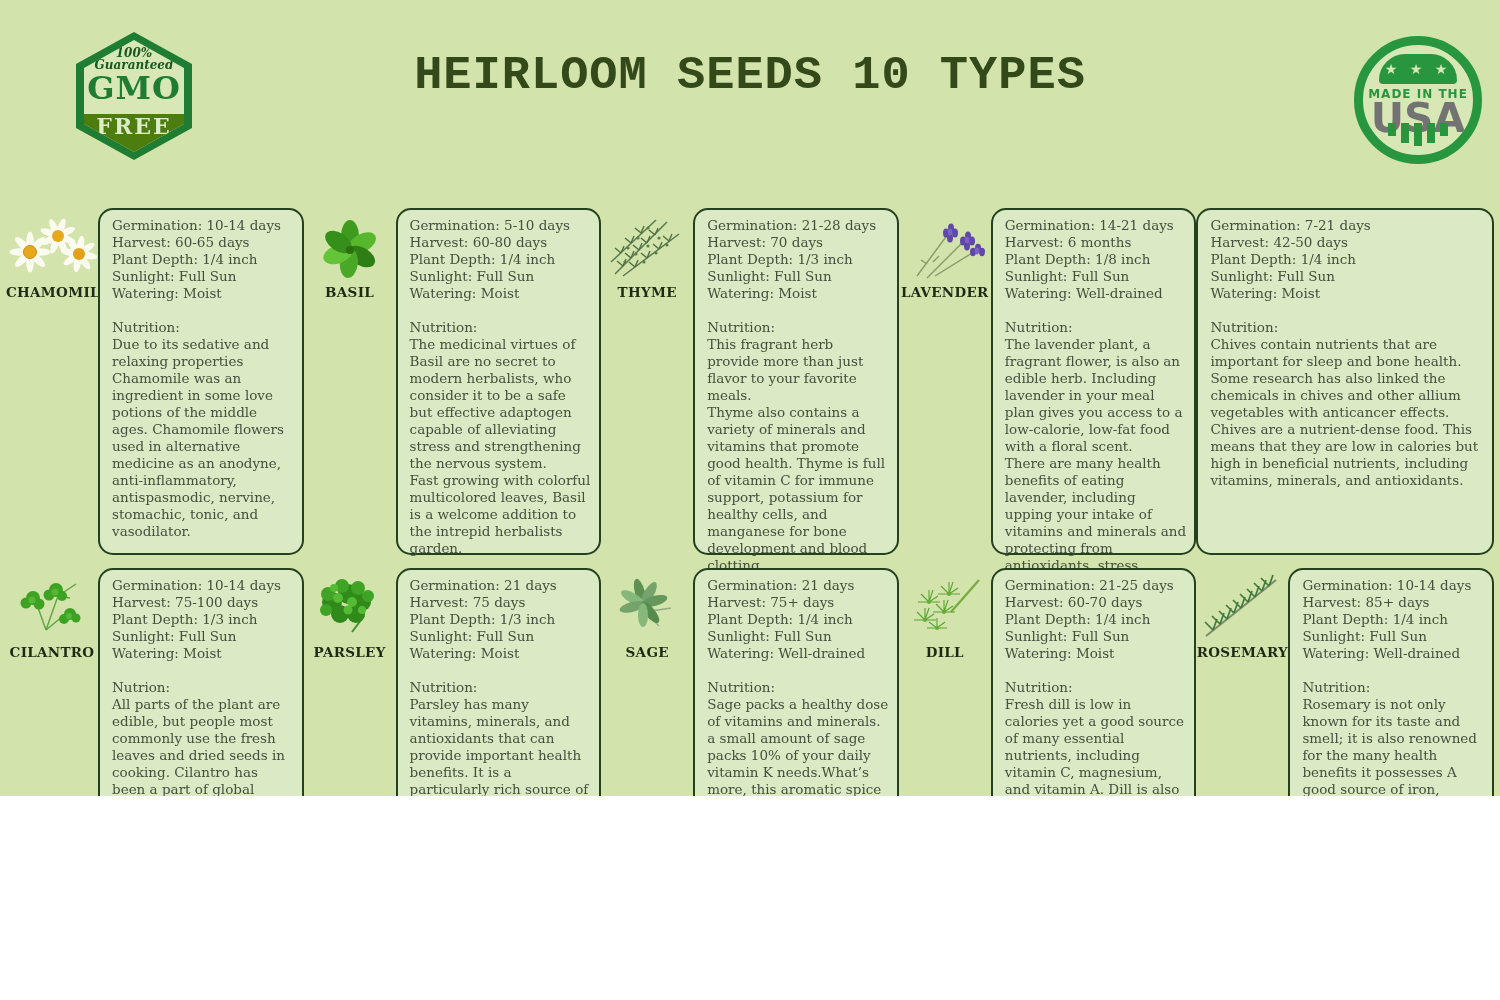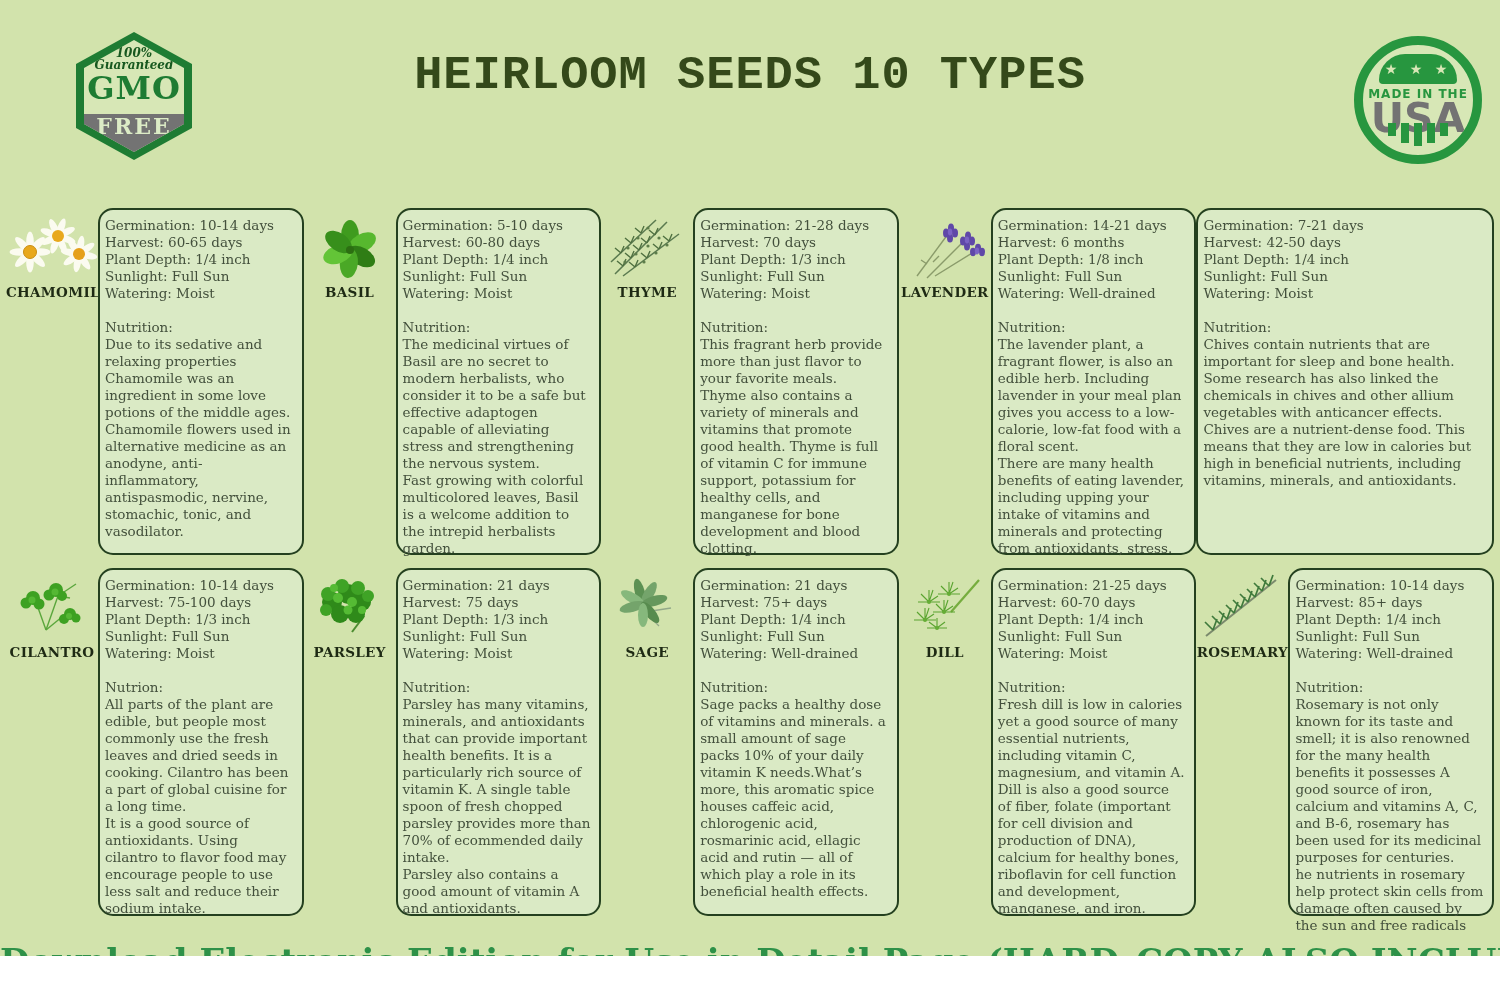--- a/index.html
+++ b/index.html
@@ -1,18 +1,18 @@
 <!DOCTYPE html>
 <html><head>
 <meta charset="utf-8">
 <style>
   * { margin:0; padding:0; box-sizing:border-box; }
   html,body { width:1500px; height:1000px; }
   .page {
-    position:relative; width:1500px; height:956px;
+    position:relative; width:1500px; height:796px;
     background:#d2e3ac; overflow:hidden;
     font-family:"DejaVu Serif", serif;
   }
 
   
   .title-wrap { position:absolute; top:44px; left:220px; right:220px; text-align:center; }
   .title-line {
     font-family:Liberation Mono, monospace; font-weight:bold;
     font-size:47px; letter-spacing:1px; color:#34491a; line-height:64px;
     white-space:nowrap;
@@ -21,21 +21,21 @@
   
   .gmo-badge { position:absolute; left:76px; top:32px; width:116px; height:128px;
     clip-path:polygon(50% 0,100% 25%,100% 75%,50% 100%,0 75%,0 25%);
     background:#1e7c33; }
   .gmo-inner { position:absolute; inset:8px;
     clip-path:polygon(50% 0,100% 25%,100% 75%,50% 100%,0 75%,0 25%);
     background:#d7e7b6; text-align:center; overflow:hidden; }
   .gmo-100 { font-size:12px; font-style:italic; font-weight:bold; color:#17581f; margin-top:7px; line-height:12px;}
   .gmo-guaranteed { font-size:12px; font-style:italic; font-weight:bold; color:#17581f; line-height:12px;}
   .gmo-word { font-size:32px; font-weight:bold; color:#1e7c33; letter-spacing:1px; line-height:34px; }
-  .gmo-band { position:absolute; left:0; right:0; bottom:0; height:38px; background:#737373; }
+  .gmo-band { position:absolute; left:0; right:0; bottom:0; height:38px; background:#4d7c0f; }
   .gmo-free { font-size:22px; font-weight:bold; color:#dcecc6; letter-spacing:2px; line-height:24px; }
 
   
   .usa-badge { position:absolute; left:1354px; top:36px; width:128px; height:128px;
     border:9px solid #27963f; border-radius:50%; background:#d7e7b6; overflow:hidden; text-align:center; }
   .usa-dome { position:absolute; top:9px; left:16px; right:16px; height:30px;
     background:#27963f; border-radius:40px 40px 6px 6px; color:#d7e7b6;
     font-size:14px; letter-spacing:4px; line-height:30px; }
   .usa-top-label { margin-top:42px; font-family:"DejaVu Sans", sans-serif; font-size:12px; font-weight:bold; color:#27963f; letter-spacing:1px; line-height:15px; }
   .usa-main { font-family:"DejaVu Sans", sans-serif; font-size:41px; font-weight:bold; color:#737373; line-height:32px; }
@@ -52,21 +52,21 @@
   .unit { width:297.6px; display:flex; align-items:stretch; }
   .side { width:92px; flex:none; padding-top:4px; }
   .herb-img { width:92px; height:70px; }
   .herb-img svg { width:100%; height:100%; }
   .herb-label {
     text-align:center; font-weight:bold; font-size:13.5px; letter-spacing:0.3px;
     color:#1e2a14; margin-top:2px; white-space:nowrap;
   }
   .card {
     flex:1; border:2px solid #24401f; border-radius:15px; background:#daeac5;
-    padding:7px 8px 8px 5px; color:#43503c; height:100%;
+    padding:7px 8px 8px 12px; color:#43503c; height:100%;
   }
   .row1 .card { height:347px; }
   .row2 .card { height:348px; }
   .facts, .nutrition, .nutrition-title {
     font-size:13.5px; line-height:1.26; white-space:pre-line;
   }
   .nutrition-title { margin-top:17px; }
 
   
   .footer {

